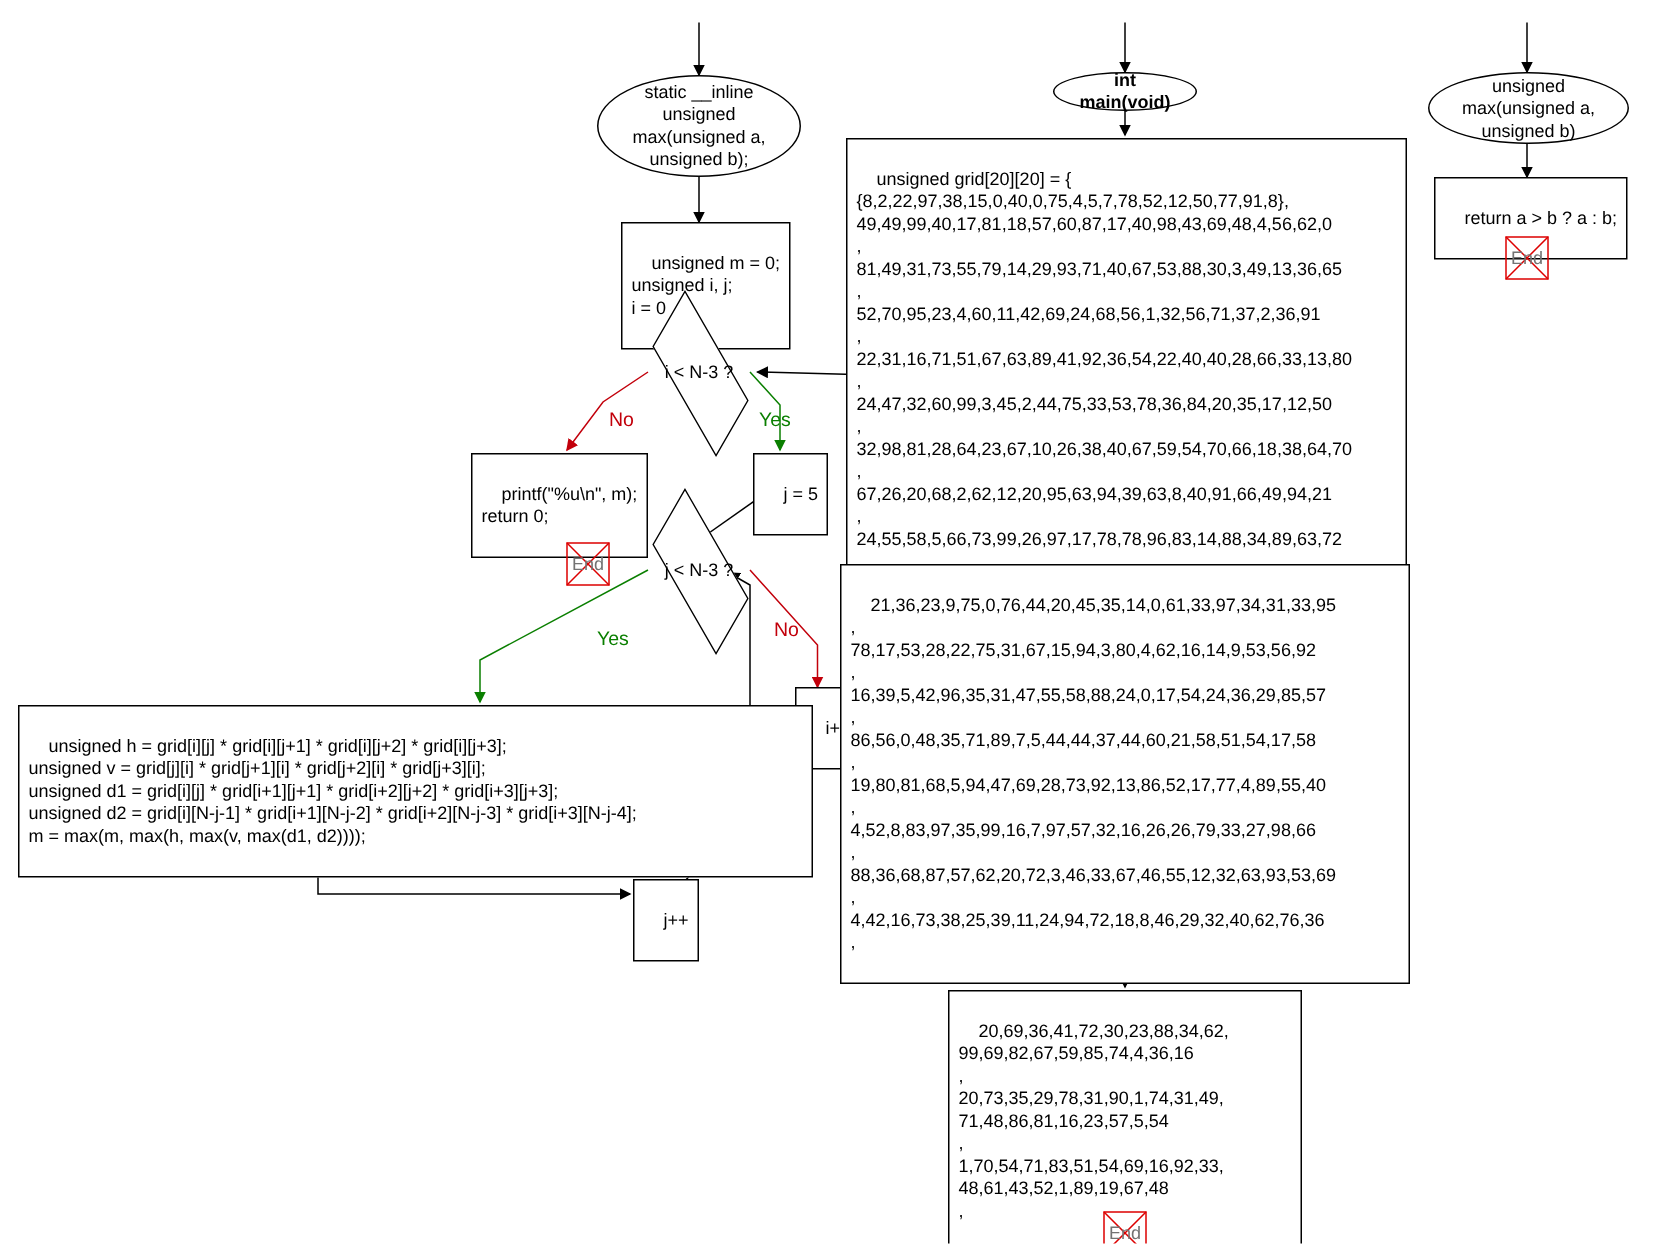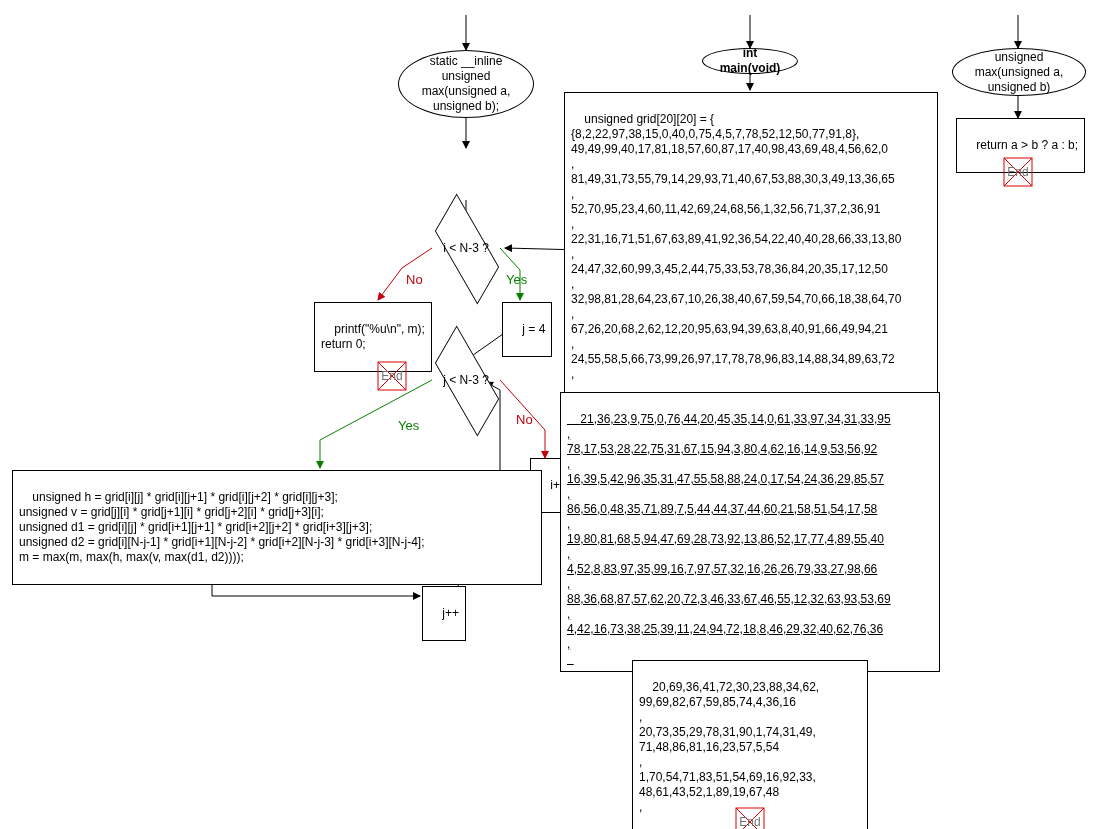--- a/index.html
+++ b/index.html
@@ -139,20 +139,25 @@
     <line x1="1018" y1="96" x2="1018" y2="118" stroke="#000" marker-end="url(#ah)"></line>
     <line x1="1018" y1="140" x2="1018" y2="154" stroke="#000" marker-end="url(#ah)"></line>
   </svg>
 
   <div class="node ellipse" style="left:398px; top:50px; width:136px; height:68px;">
     <span>static __inline unsigned
 max(unsigned
 a, unsigned b);</span>
   </div>
 
+  <div class="node rect" style="left:414px; top:148px;">
+    <span>unsigned m = 0;
+unsigned i, j;
+i = 0</span>
+  </div>
 
   <div class="diamond" style="left:426px; top:228px;">
     <div class="shape"></div>
     <div class="label">i &lt; N-3 ?</div>
   </div>
   <span class="edge-label no" style="left:406px; top:272px;">No</span>
   <span class="edge-label yes" style="left:506px; top:272px;">Yes</span>
 
   <div class="node rect" style="left:314px; top:302px;">
     <span>printf("%u\n", m);
@@ -161,21 +166,21 @@
 
   <div class="end" style="left:374px; top:358px;">
     <svg viewBox="0 0 36 36">
         <rect x="4" y="4" width="28" height="28" fill="none" stroke="#d00"></rect>
         <path d="M4 4 L32 32 M32 4 L4 32" stroke="#d00"></path>
       </svg>
     <span class="txt">End</span>
   </div>
 
   <div class="node rect" style="left:502px; top:302px;">
-    <span>j = 4</span>
+    <span>j = 5</span>
   </div>
 
   <div class="diamond" style="left:426px; top:360px;">
     <div class="shape"></div>
     <div class="label">j &lt; N-3 ?</div>
   </div>
   <span class="edge-label yes" style="left:398px; top:418px;">Yes</span>
   <span class="edge-label no" style="left:516px; top:412px;">No</span>
 
   <div class="node rect" style="left:530px; top:458px;">
@@ -212,21 +217,21 @@
 24,47,32,60,99,3,45,2,44,75,33,53,78,36,84,20,35,17,12,50
 ,
 32,98,81,28,64,23,67,10,26,38,40,67,59,54,70,66,18,38,64,70
 ,
 67,26,20,68,2,62,12,20,95,63,94,39,63,8,40,91,66,49,94,21
 ,
 24,55,58,5,66,73,99,26,97,17,78,78,96,83,14,88,34,89,63,72
 ,</span>
   </div>
 
-  <div class="node rect" style="left:560px; top:392px; width:380px;text-decoration:underline;">
+  <div class="node rect" style="left:560px; top:376px; width:380px;">
     <span>21,36,23,9,75,0,76,44,20,45,35,14,0,61,33,97,34,31,33,95
 ,
 78,17,53,28,22,75,31,67,15,94,3,80,4,62,16,14,9,53,56,92
 ,
 16,39,5,42,96,35,31,47,55,58,88,24,0,17,54,24,36,29,85,57
 ,
 86,56,0,48,35,71,89,7,5,44,44,37,44,60,21,58,51,54,17,58
 ,
 19,80,81,68,5,94,47,69,28,73,92,13,86,52,17,77,4,89,55,40
 ,

